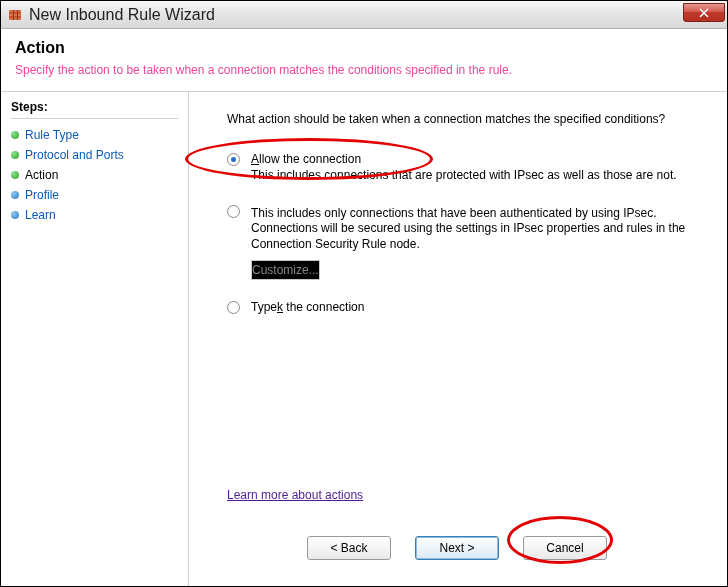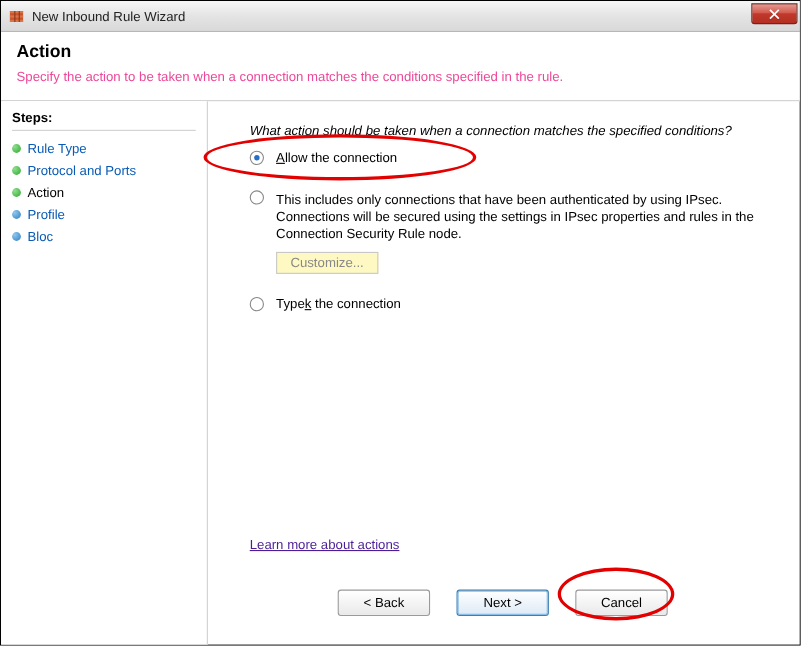--- a/index.html
+++ b/index.html
@@ -25,21 +25,21 @@
     display: flex;
     align-items: center;
     padding: 0 4px 0 6px;
     position: relative;
   }
   .titlebar .app-icon {
     width: 16px; height: 16px;
     margin-right: 6px;
   }
   .titlebar .title-text {
-    font-size: 12px;
+    font-size: 16px;
     color: #222;
   }
   .close-btn {
     position: absolute;
     right: 2px; top: 2px;
     width: 42px; height: 19px;
     background: linear-gradient(to bottom, #e39990 0%, #d45a4e 45%, #c0392b 50%, #b52f22 100%);
     border: 1px solid #7a2218;
     border-radius: 0 0 3px 3px;
     display: flex;
@@ -100,22 +100,21 @@
   .step-current { color: #000; }
 
   .main {
     flex: 1;
     padding: 20px 22px 10px 38px;
     display: flex;
     flex-direction: column;
     position: relative;
   }
   .prompt {
-    margin-bottom: 10px;
-    font-style: italic;
+    margin-bottom: 26px;
   }
   .option {
     margin-bottom: 20px;
     display: flex;
     align-items: flex-start;
     gap: 10px;
   }
   .radio-wrap {
     width: 14px; height: 14px;
     margin-top: 1px;
@@ -144,24 +143,24 @@
     margin-bottom: 2px;
   }
   .option-title .mn { text-decoration: underline; }
   .option-desc {
     color: #000;
     margin-top: 2px;
     line-height: 1.3;
   }
   .customize-btn {
     margin-top: 8px;
-    padding: 2px 12px;
+    padding: 2px 0;
     font-family: inherit;
     font-size: 12px;
-    background: #fef9c3;
+    background: #000000;
     border: 1px solid #c8c8c8;
     color: #888;
     cursor: default;
   }
 
   .learn-link {
     color: #4c1d95;
     text-decoration: underline;
     margin-top: auto;
     margin-bottom: 20px;
@@ -244,37 +243,38 @@
       <div class="step-row">
         <span class="bullet green"></span>
         <span class="step-current">Action</span>
       </div>
       <div class="step-row">
         <span class="bullet blue"></span>
         <span class="step-link">Profile</span>
       </div>
       <div class="step-row">
         <span class="bullet blue"></span>
-        <span class="step-link">Bloc</span>
+        <span class="step-link">Learn</span>
       </div>
     </div>
 
     <div class="main">
 
       <div class="prompt">What action should be taken when a connection matches the specified conditions?</div>
 
       <div class="option" style="position:relative;">
         <label class="radio-wrap">
           <input type="radio" name="action" checked="" style="">
           <span class="radio-visual"></span>
         </label>
         <div class="option-body">
           <div class="option-title">
             <span class="mn">A</span><span>llow the connection</span>
           </div>
+          <div class="option-desc">This includes connections that are protected with IPsec as well as those are not.</div>
         </div>
         <div class="ann-ellipse" style="left:-42px; top:-14px; width:248px; height:42px;"></div>
       </div>
 
       <div class="option">
         <label class="radio-wrap">
           <input type="radio" name="action" style="">
           <span class="radio-visual"></span>
         </label>
         <div class="option-body">

